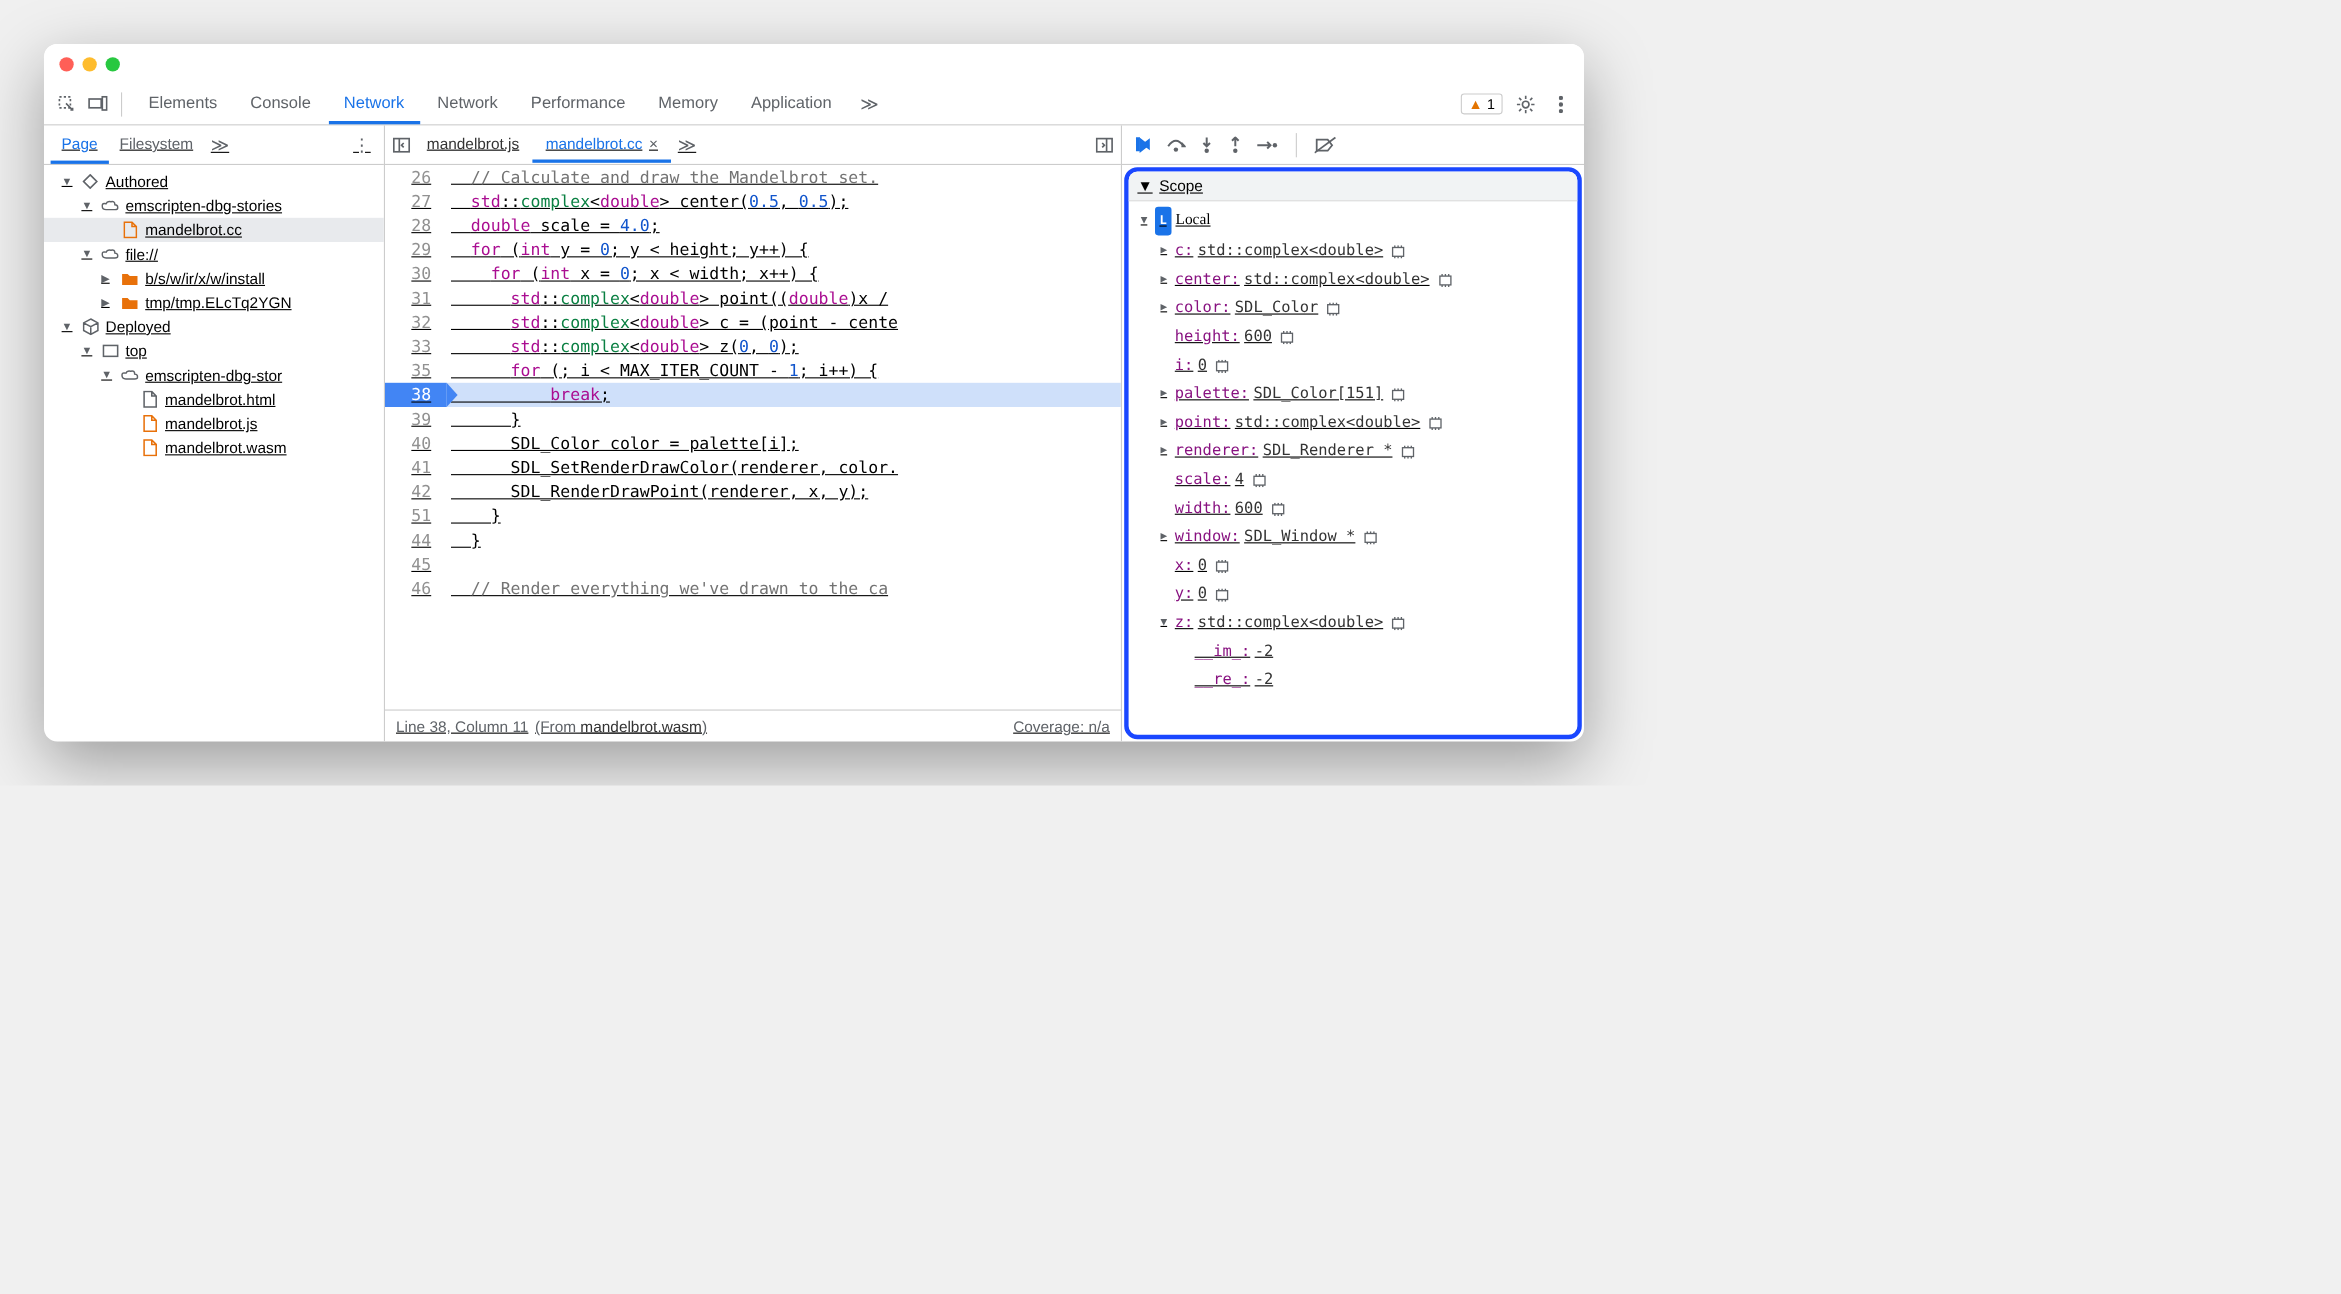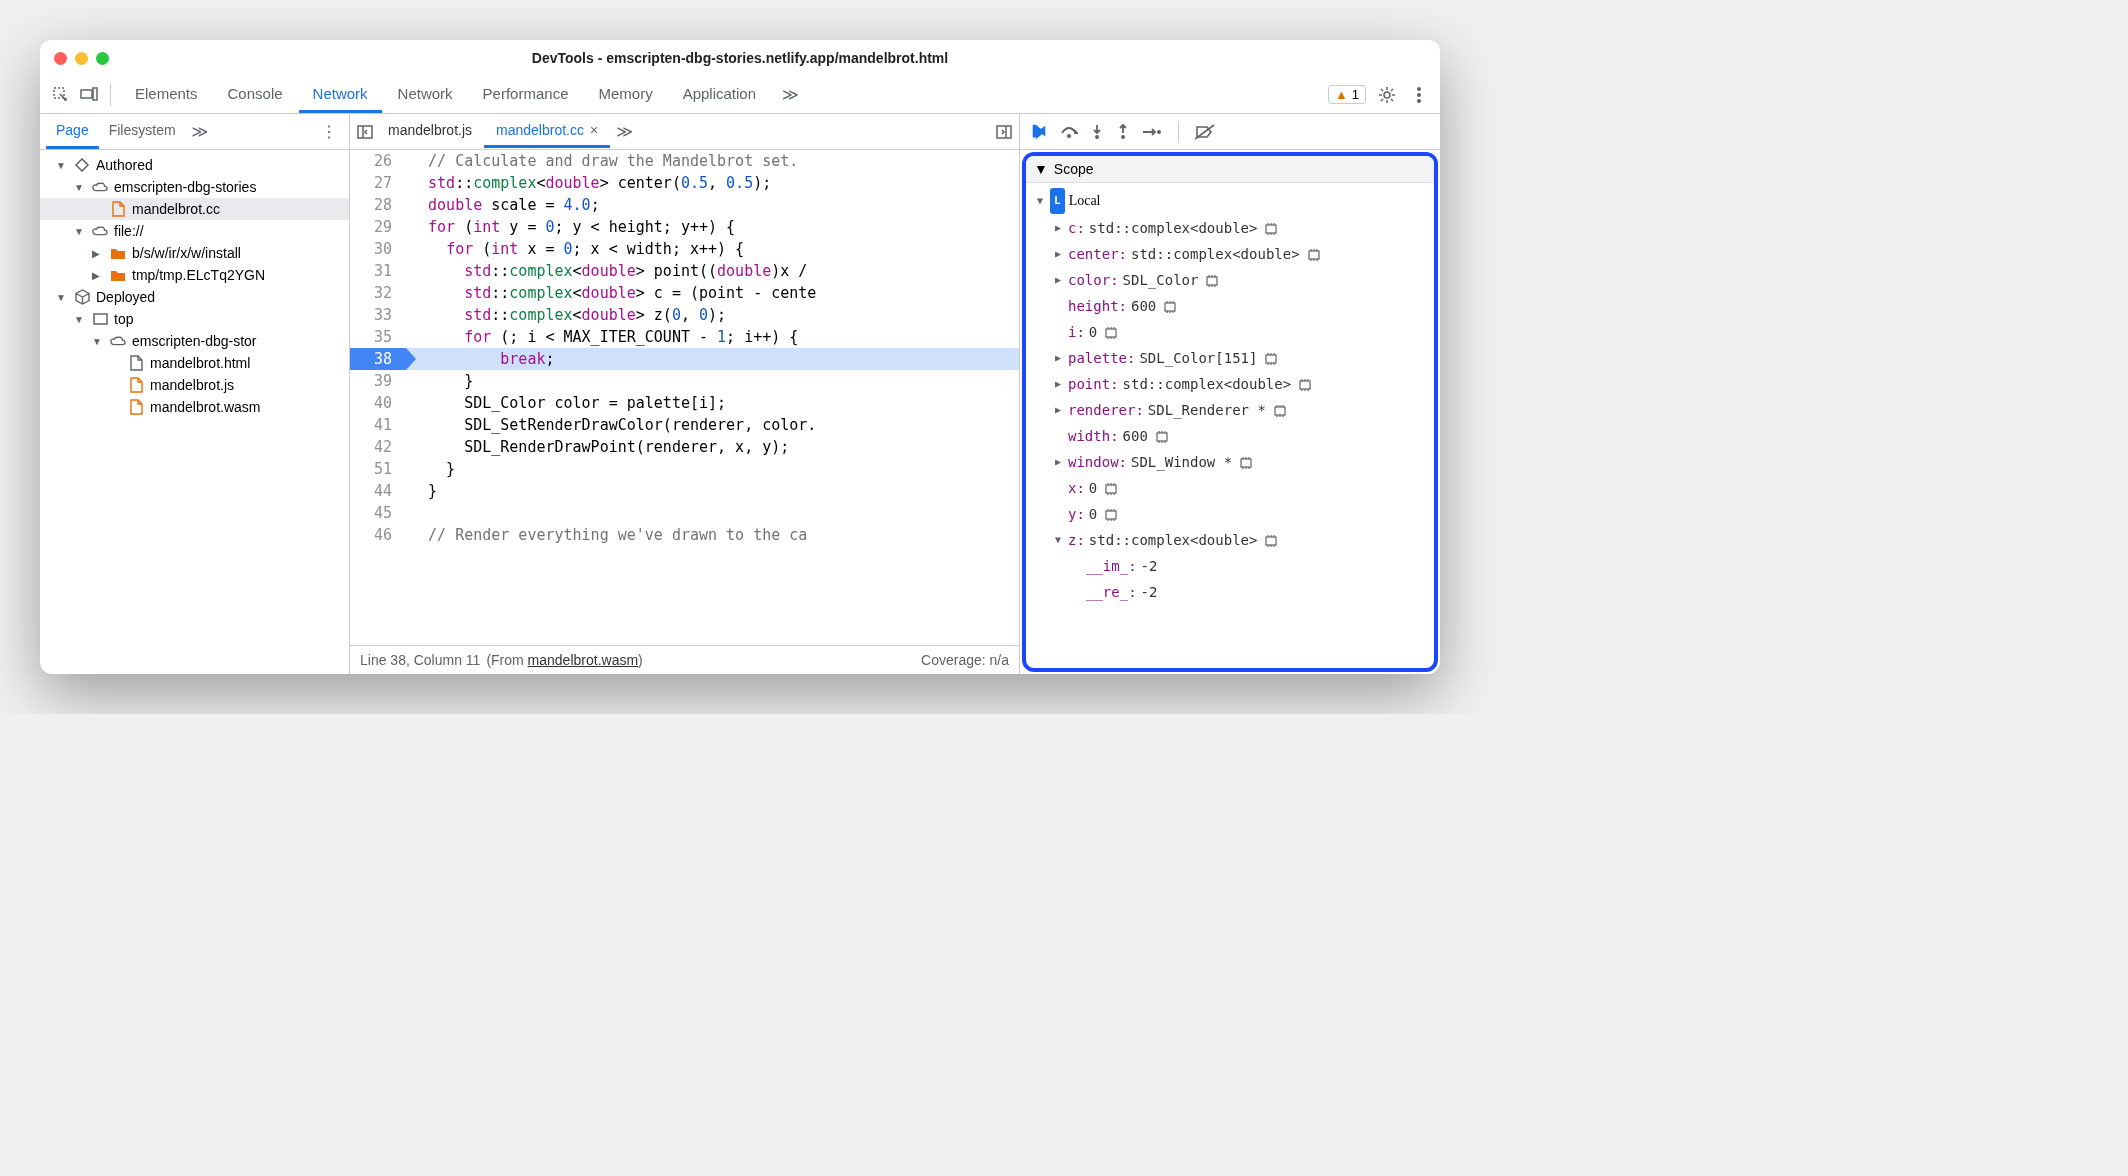--- a/index.html
+++ b/index.html
@@ -44,21 +44,21 @@
   padding: 8px 14px;
   font-size:15px;
   color:#5f6368;
   cursor:pointer;
   border-bottom:3px solid transparent;
 }
 .tab.active { color:#1a73e8; border-bottom-color:#1a73e8; font-weight:500; }
 .tb-right { margin-left:auto; display:flex; align-items:center; gap:10px; }
 .warn-badge { display:flex; align-items:center; border:1px solid #ccc; border-radius:3px; padding:1px 6px; font-size:13px; gap:4px;}
 .warn-tri { color:#e37400; font-size:13px; }
-.body { display:flex; height:560px; }
+.body { display:flex; height:560px;text-decoration:underline; }
 .sidebar { width:310px; border-right:1px solid #ccc; display:flex; flex-direction:column; }
 .side-tabs { display:flex; align-items:center; border-bottom:1px solid #ccc; padding:0 6px; }
 .side-tab { padding:8px 10px; font-size:14px; color:#5f6368; cursor:pointer; border-bottom:3px solid transparent;}
 .side-tab.active { color:#1a73e8; border-bottom-color:#1a73e8; }
 .more { padding:6px; color:#5f6368; }
 .tree { flex:1; overflow:auto; padding:4px 0; font-size:14px; }
 .tree-row { display:flex; align-items:center; gap:6px; padding:3px 6px; white-space:nowrap; overflow:hidden; }
 .tree-row.selected { background:#e8eaed; }
 .tri { width:12px; display:inline-block; color:#5f6368; font-size:10px; }
 .ind { display:inline-block; }
@@ -101,21 +101,20 @@
 </head>
 <body>
 
 <div class="window">
   <div class="titlebar">
     <div class="traffic">
       <div class="tl red"></div>
       <div class="tl yellow"></div>
       <div class="tl green"></div>
     </div>
-    <div class="title">DevTools - emscripten-dbg-stories.netlify.app/mandelbrot.html</div>
   </div>
 
   <div class="toolbar">
     <div class="tb-icon">
         <svg width="18" height="18" viewBox="0 0 18 18" fill="none" stroke="#5f6368" stroke-width="1.5">
           <rect x="2" y="2" width="10" height="10" stroke-dasharray="2 2"></rect>
           <path d="M8 8 L14 14 M12 14 L14 14 L14 12"></path>
         </svg>
       </div>
     <div class="tb-icon">
@@ -565,20 +564,35 @@
                     <line x1="7" y1="0" x2="7" y2="2"></line>
                     <line x1="10" y1="0" x2="10" y2="2"></line>
                     <line x1="4" y1="10" x2="4" y2="12"></line>
                     <line x1="7" y1="10" x2="7" y2="12"></line>
                     <line x1="10" y1="10" x2="10" y2="12"></line>
                   </svg></span>
               </div>
               <div class="srow">
                 <span class="sind" style="width: 14px;"></span>
                 <span class="trix"></span>
+                <span class="sname">scale:</span> 
+                <span class="sval">4</span>
+                <span class="memicn"><svg width="14" height="12" viewBox="0 0 14 12" fill="none" stroke="#5f6368" stroke-width="1.2" style="display:inline;vertical-align:middle;margin-left:3px">
+                    <rect x="2" y="2" width="10" height="8"></rect>
+                    <line x1="4" y1="0" x2="4" y2="2"></line>
+                    <line x1="7" y1="0" x2="7" y2="2"></line>
+                    <line x1="10" y1="0" x2="10" y2="2"></line>
+                    <line x1="4" y1="10" x2="4" y2="12"></line>
+                    <line x1="7" y1="10" x2="7" y2="12"></line>
+                    <line x1="10" y1="10" x2="10" y2="12"></line>
+                  </svg></span>
+              </div>
+              <div class="srow">
+                <span class="sind" style="width: 14px;"></span>
+                <span class="trix"></span>
                 <span class="sname">width:</span> 
                 <span class="sval">600</span>
                 <span class="memicn"><svg width="14" height="12" viewBox="0 0 14 12" fill="none" stroke="#5f6368" stroke-width="1.2" style="display:inline;vertical-align:middle;margin-left:3px">
                     <rect x="2" y="2" width="10" height="8"></rect>
                     <line x1="4" y1="0" x2="4" y2="2"></line>
                     <line x1="7" y1="0" x2="7" y2="2"></line>
                     <line x1="10" y1="0" x2="10" y2="2"></line>
                     <line x1="4" y1="10" x2="4" y2="12"></line>
                     <line x1="7" y1="10" x2="7" y2="12"></line>
                     <line x1="10" y1="10" x2="10" y2="12"></line>

